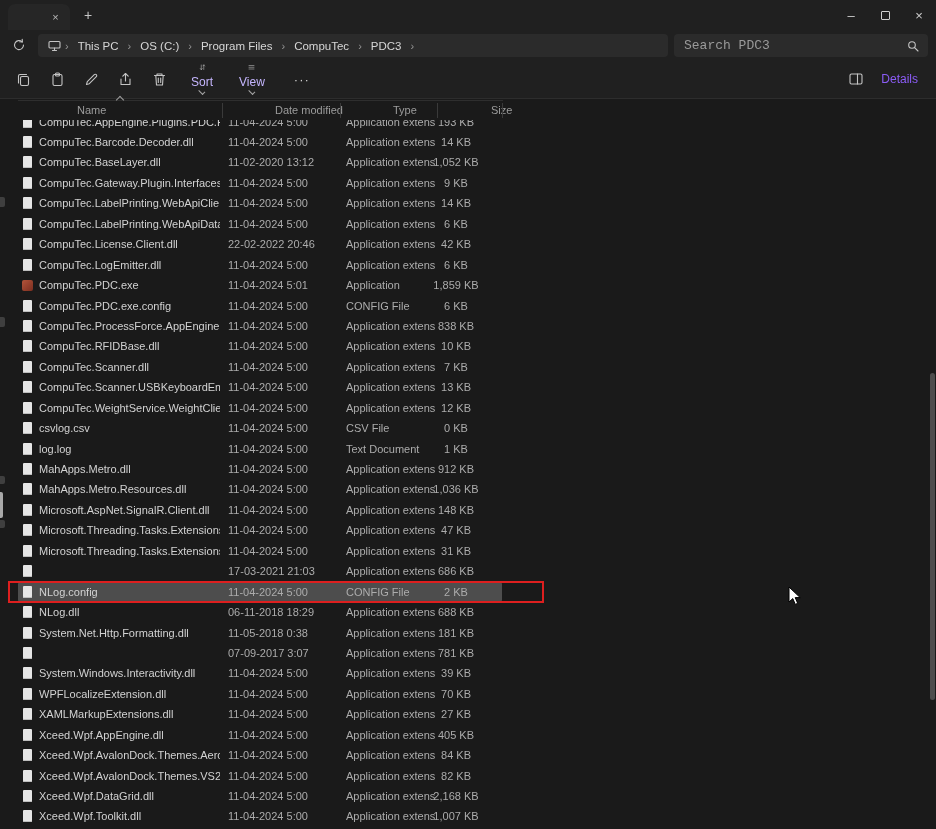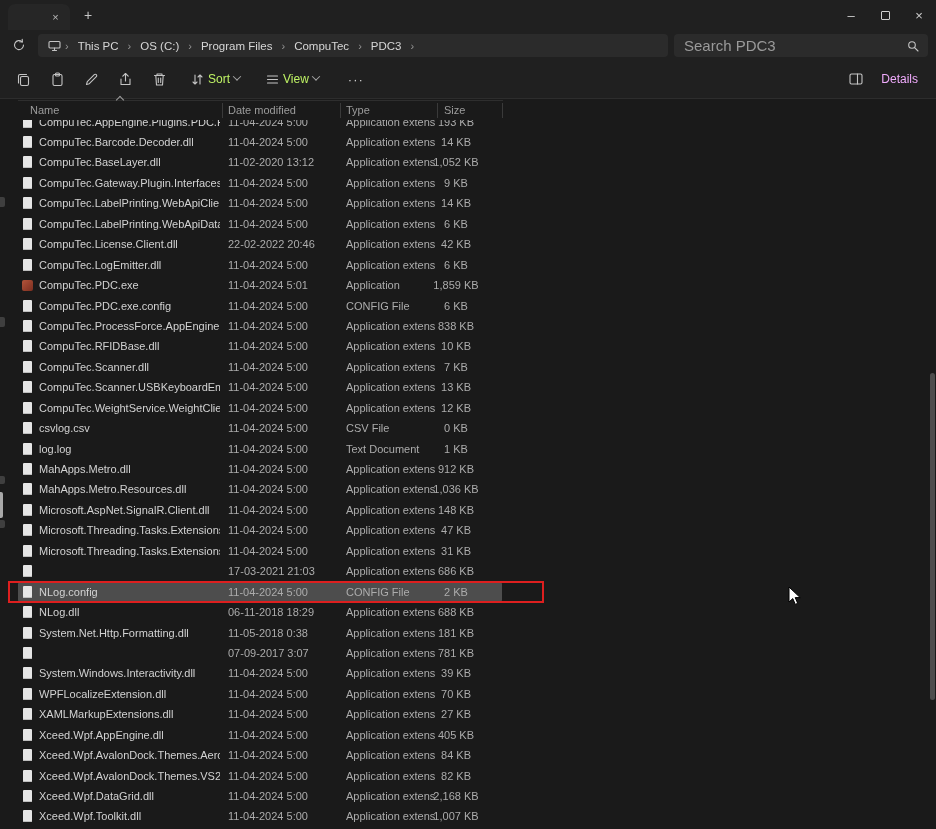--- a/index.html
+++ b/index.html
@@ -25,42 +25,42 @@
   .refresh-btn{position:absolute;left:6px;top:3px;width:26px;height:24px;display:flex;
     align-items:center;justify-content:center;border-radius:4px;}
   .breadcrumb-box{position:absolute;left:38px;top:4px;width:630px;height:23px;background:#2b2b2b;
     border-radius:4px;display:flex;align-items:center;padding-left:10px;font-size:11.5px;color:#d6d6d6;}
   .crumb{padding:0 7px;white-space:nowrap;text-align:center;}
   .crumb-chev{color:#969696;font-size:11px;padding:0 2px;transform:translateY(-0.5px);}
   .bc-icon{display:flex;align-items:center;margin-right:2px;}
   .search-box{position:absolute;left:674px;top:4px;width:254px;height:23px;background:#2b2b2b;
     border-radius:4px;display:flex;align-items:center;}
   .search-input{flex:1;background:transparent;border:none;outline:none;color:#d6d6d6;
-    font-size:15px;padding-left:10px;font-family:Liberation Sans, sans-serif;}
+    font-size:13px;padding-left:10px;font-family:Liberation Mono, monospace;}
   .search-input::placeholder{color:#9a9a9a;}
   .search-icon{margin-right:9px;display:flex;align-items:center;}
 
   
   .toolbar{position:absolute;top:60px;left:0;width:100%;height:39px;background:#202020;
     border-bottom:1px solid #2d2d2d;display:flex;align-items:center;padding-left:6px;}
   .tb-icon-btn{width:34px;height:30px;display:flex;align-items:center;justify-content:center;border-radius:4px;}
   .tb-text-btn{display:flex;align-items:center;gap:4px;height:30px;padding:0 11px;font-size:12px;
-    color:#bef264;border-radius:4px;margin-left:4px;}
+    color:#c4b5fd;border-radius:4px;margin-left:4px;flex-direction:column;}
   .chev-down{width:6px;height:6px;border-right:1.2px solid #a6a6a6;border-bottom:1.2px solid #a6a6a6;
     transform:rotate(45deg) translate(-1px,-1px);margin-top:-2px;}
   .more-btn{font-size:13px;letter-spacing:1px;color:#cfcfcf;padding:0 12px;height:30px;
     display:flex;align-items:center;border-radius:4px;margin-left:6px;}
   .details-btn{position:absolute;right:8px;top:4px;display:flex;align-items:center;gap:18px;height:30px;
-    padding:0 10px;font-size:12px;color:#f0abfc;border-radius:4px;}
+    padding:0 10px;font-size:12px;color:#8b5cf6;border-radius:4px;}
   svg.tbi{stroke:#c4c4c4;fill:none;stroke-width:1.1;stroke-linecap:round;stroke-linejoin:round;}
 
   
   .colheaders{position:absolute;top:100px;left:0;width:936px;height:20px;font-size:11px;color:#9c9c9c;}
   .colheaders .topline{position:absolute;left:18px;top:0;width:485px;height:1px;background:#2e2e2e;}
-  .colheaders .h{position:absolute;top:4px;white-space:nowrap;}
+  .colheaders .h{position:absolute;top:4px;white-space:nowrap;margin-left:47px;}
   .hsep{position:absolute;top:3px;width:1px;height:15px;background:#3a3a3a;}
   .sort-caret{position:absolute;left:117px;top:-3px;width:6px;height:6px;
     border-left:1.2px solid #9c9c9c;border-top:1.2px solid #9c9c9c;transform:rotate(45deg);}
 
   
   .filelist{position:absolute;top:120px;left:0;right:0;bottom:0;overflow:hidden;}
   .rows{margin-top:-8.45px;}
   .frow{position:relative;height:20.45px;}
   .sel-bg{position:absolute;left:18px;width:484px;top:0.5px;bottom:0.5px;border-radius:2px;}
   .frow.selected .sel-bg{background:#4d4d4d;}

